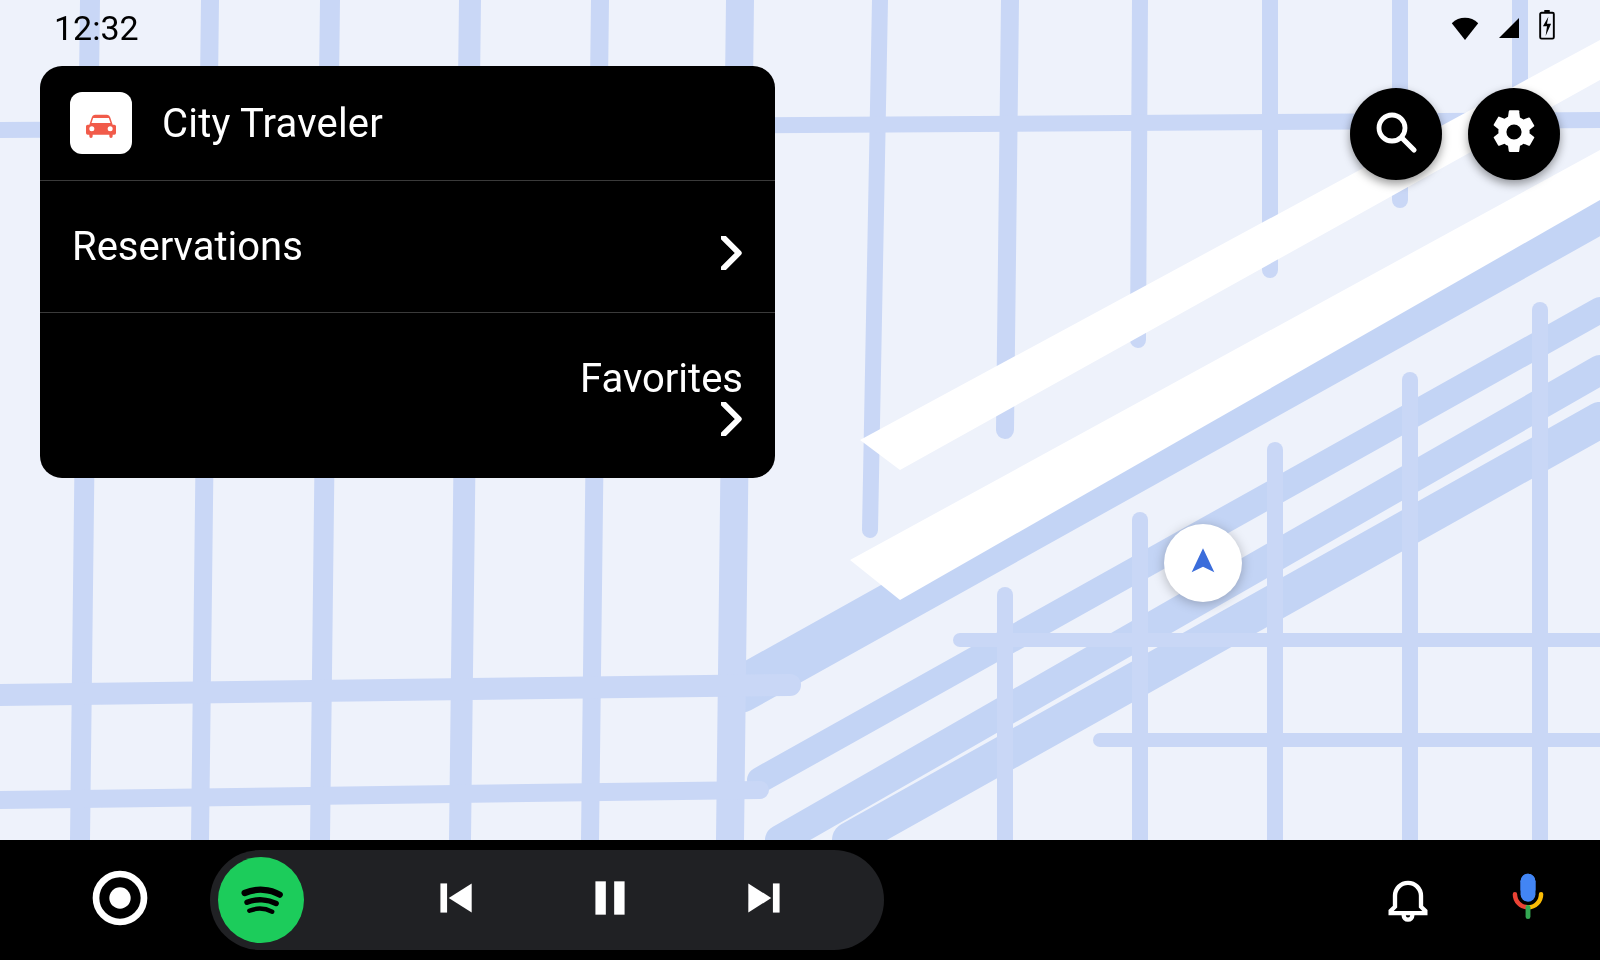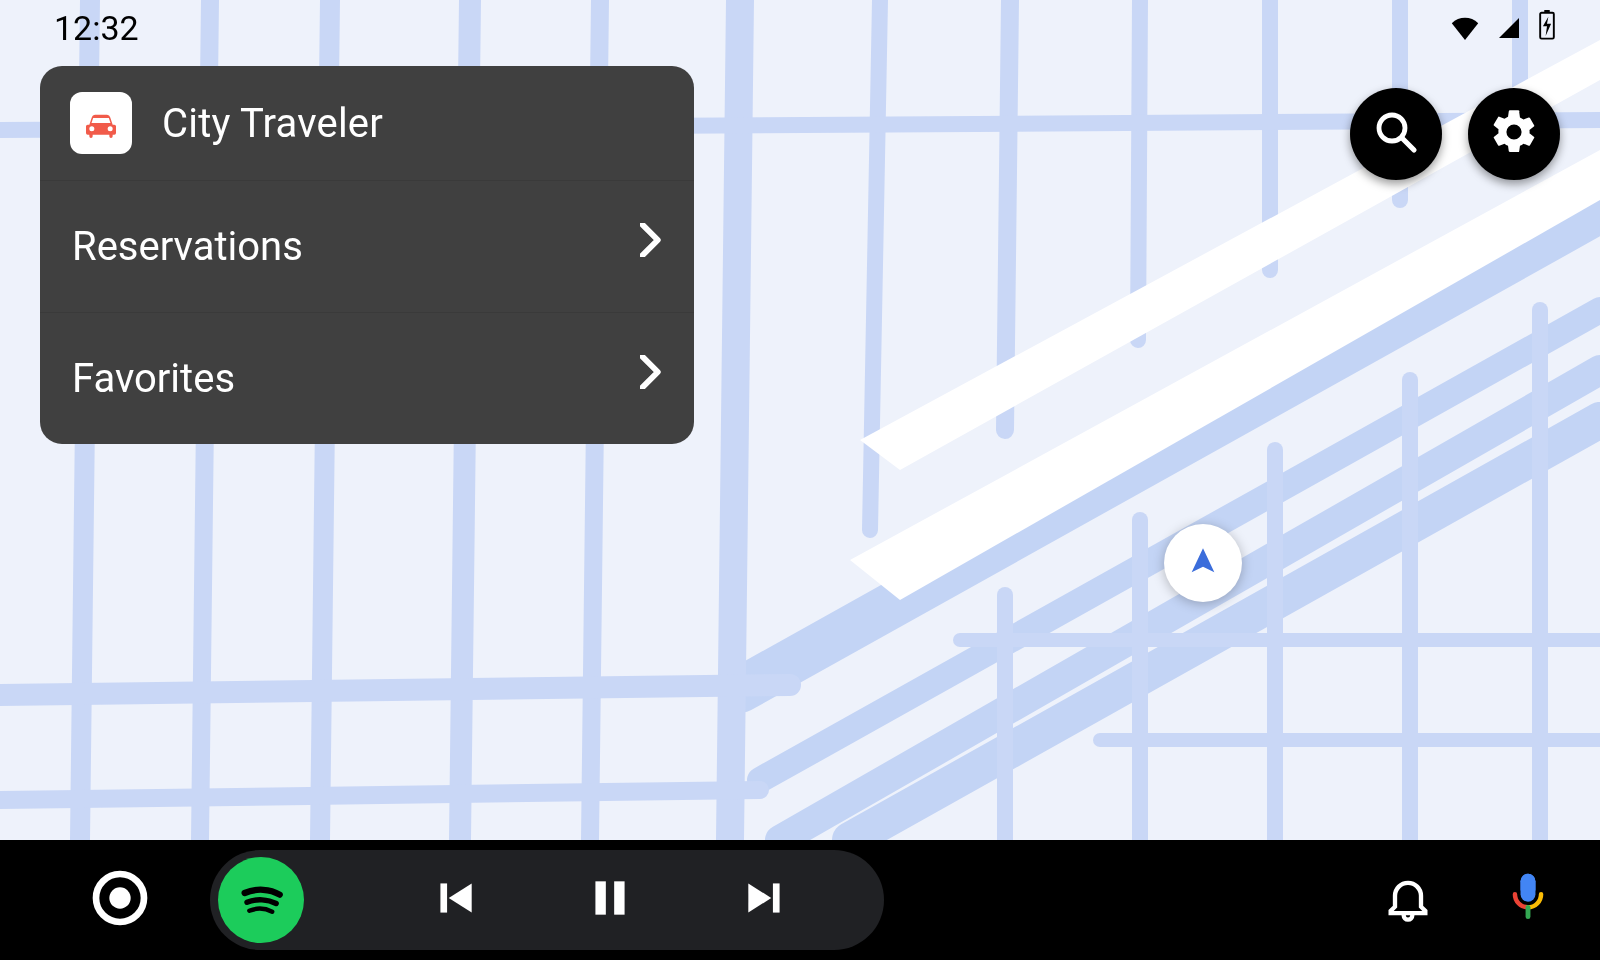--- a/index.html
+++ b/index.html
@@ -43,22 +43,22 @@
       font-size: 34px;
       font-weight: 400;
       z-index: 40;
     }
     .status-right { display: flex; align-items: center; gap: 14px; }
     
     .panel {
       position: absolute;
       left: 40px;
       top: 66px;
-      width: 654px;
-      background: #404040;
+      width: 735px;
+      background: #000000;
       border-radius: 22px;
       overflow: hidden;
       color: #fff;
       z-index: 30;
     }
     .panel-header {
       display: flex;
       align-items: center;
       gap: 30px;
       padding: 26px 30px;
@@ -73,28 +73,28 @@
       align-items: center;
       justify-content: center;
       flex-shrink: 0;
     }
     .app-title {
       font-size: 40px;
       letter-spacing: 0.2px;
     }
     .panel-item {
       display: flex;
-      align-items: flex-start;
+      align-items: flex-end;
       justify-content: space-between;
       padding: 42px 32px;
       font-size: 40px;
       border-bottom: 1px solid #3a3a3a;
       cursor: pointer;
     }
-    .panel-item:last-child { border-bottom: none; }
+    .panel-item:last-child { border-bottom: none; flex-direction: column; }
     .chevron { display: flex; align-items: center; }
     
     .map-actions {
       position: absolute;
       right: 40px;
       top: 88px;
       display: flex;
       gap: 26px;
       z-index: 30;
     }

